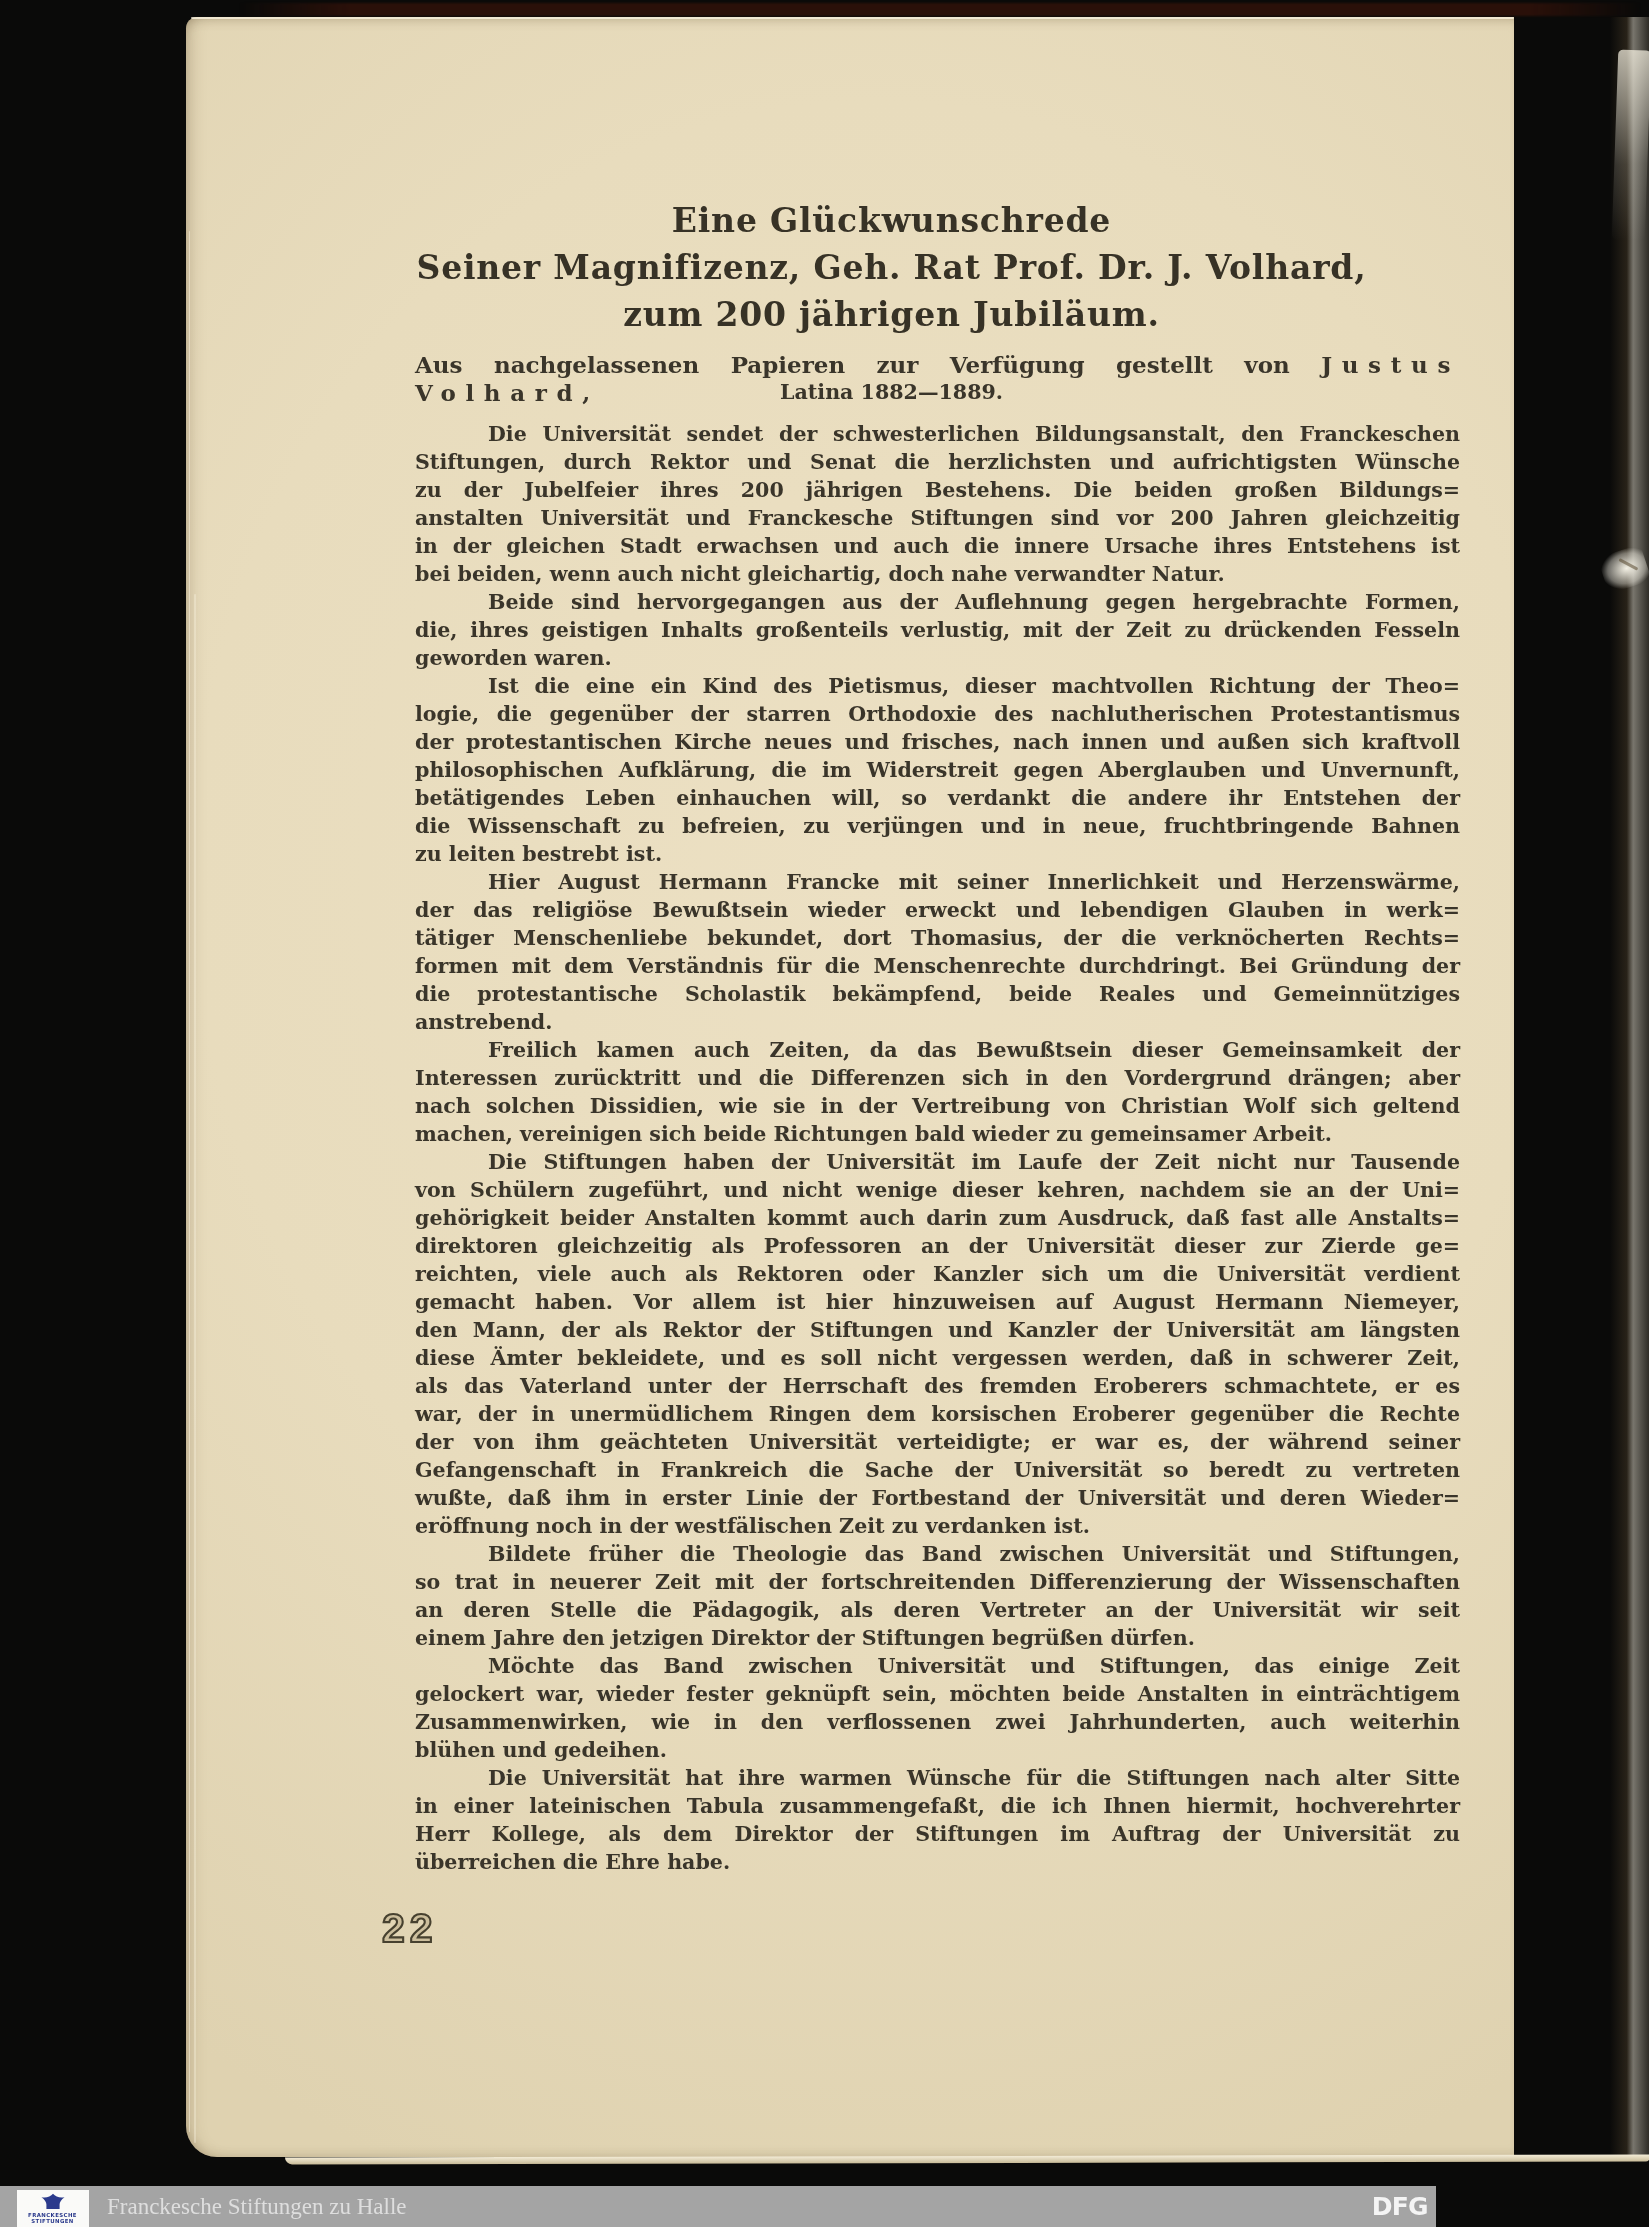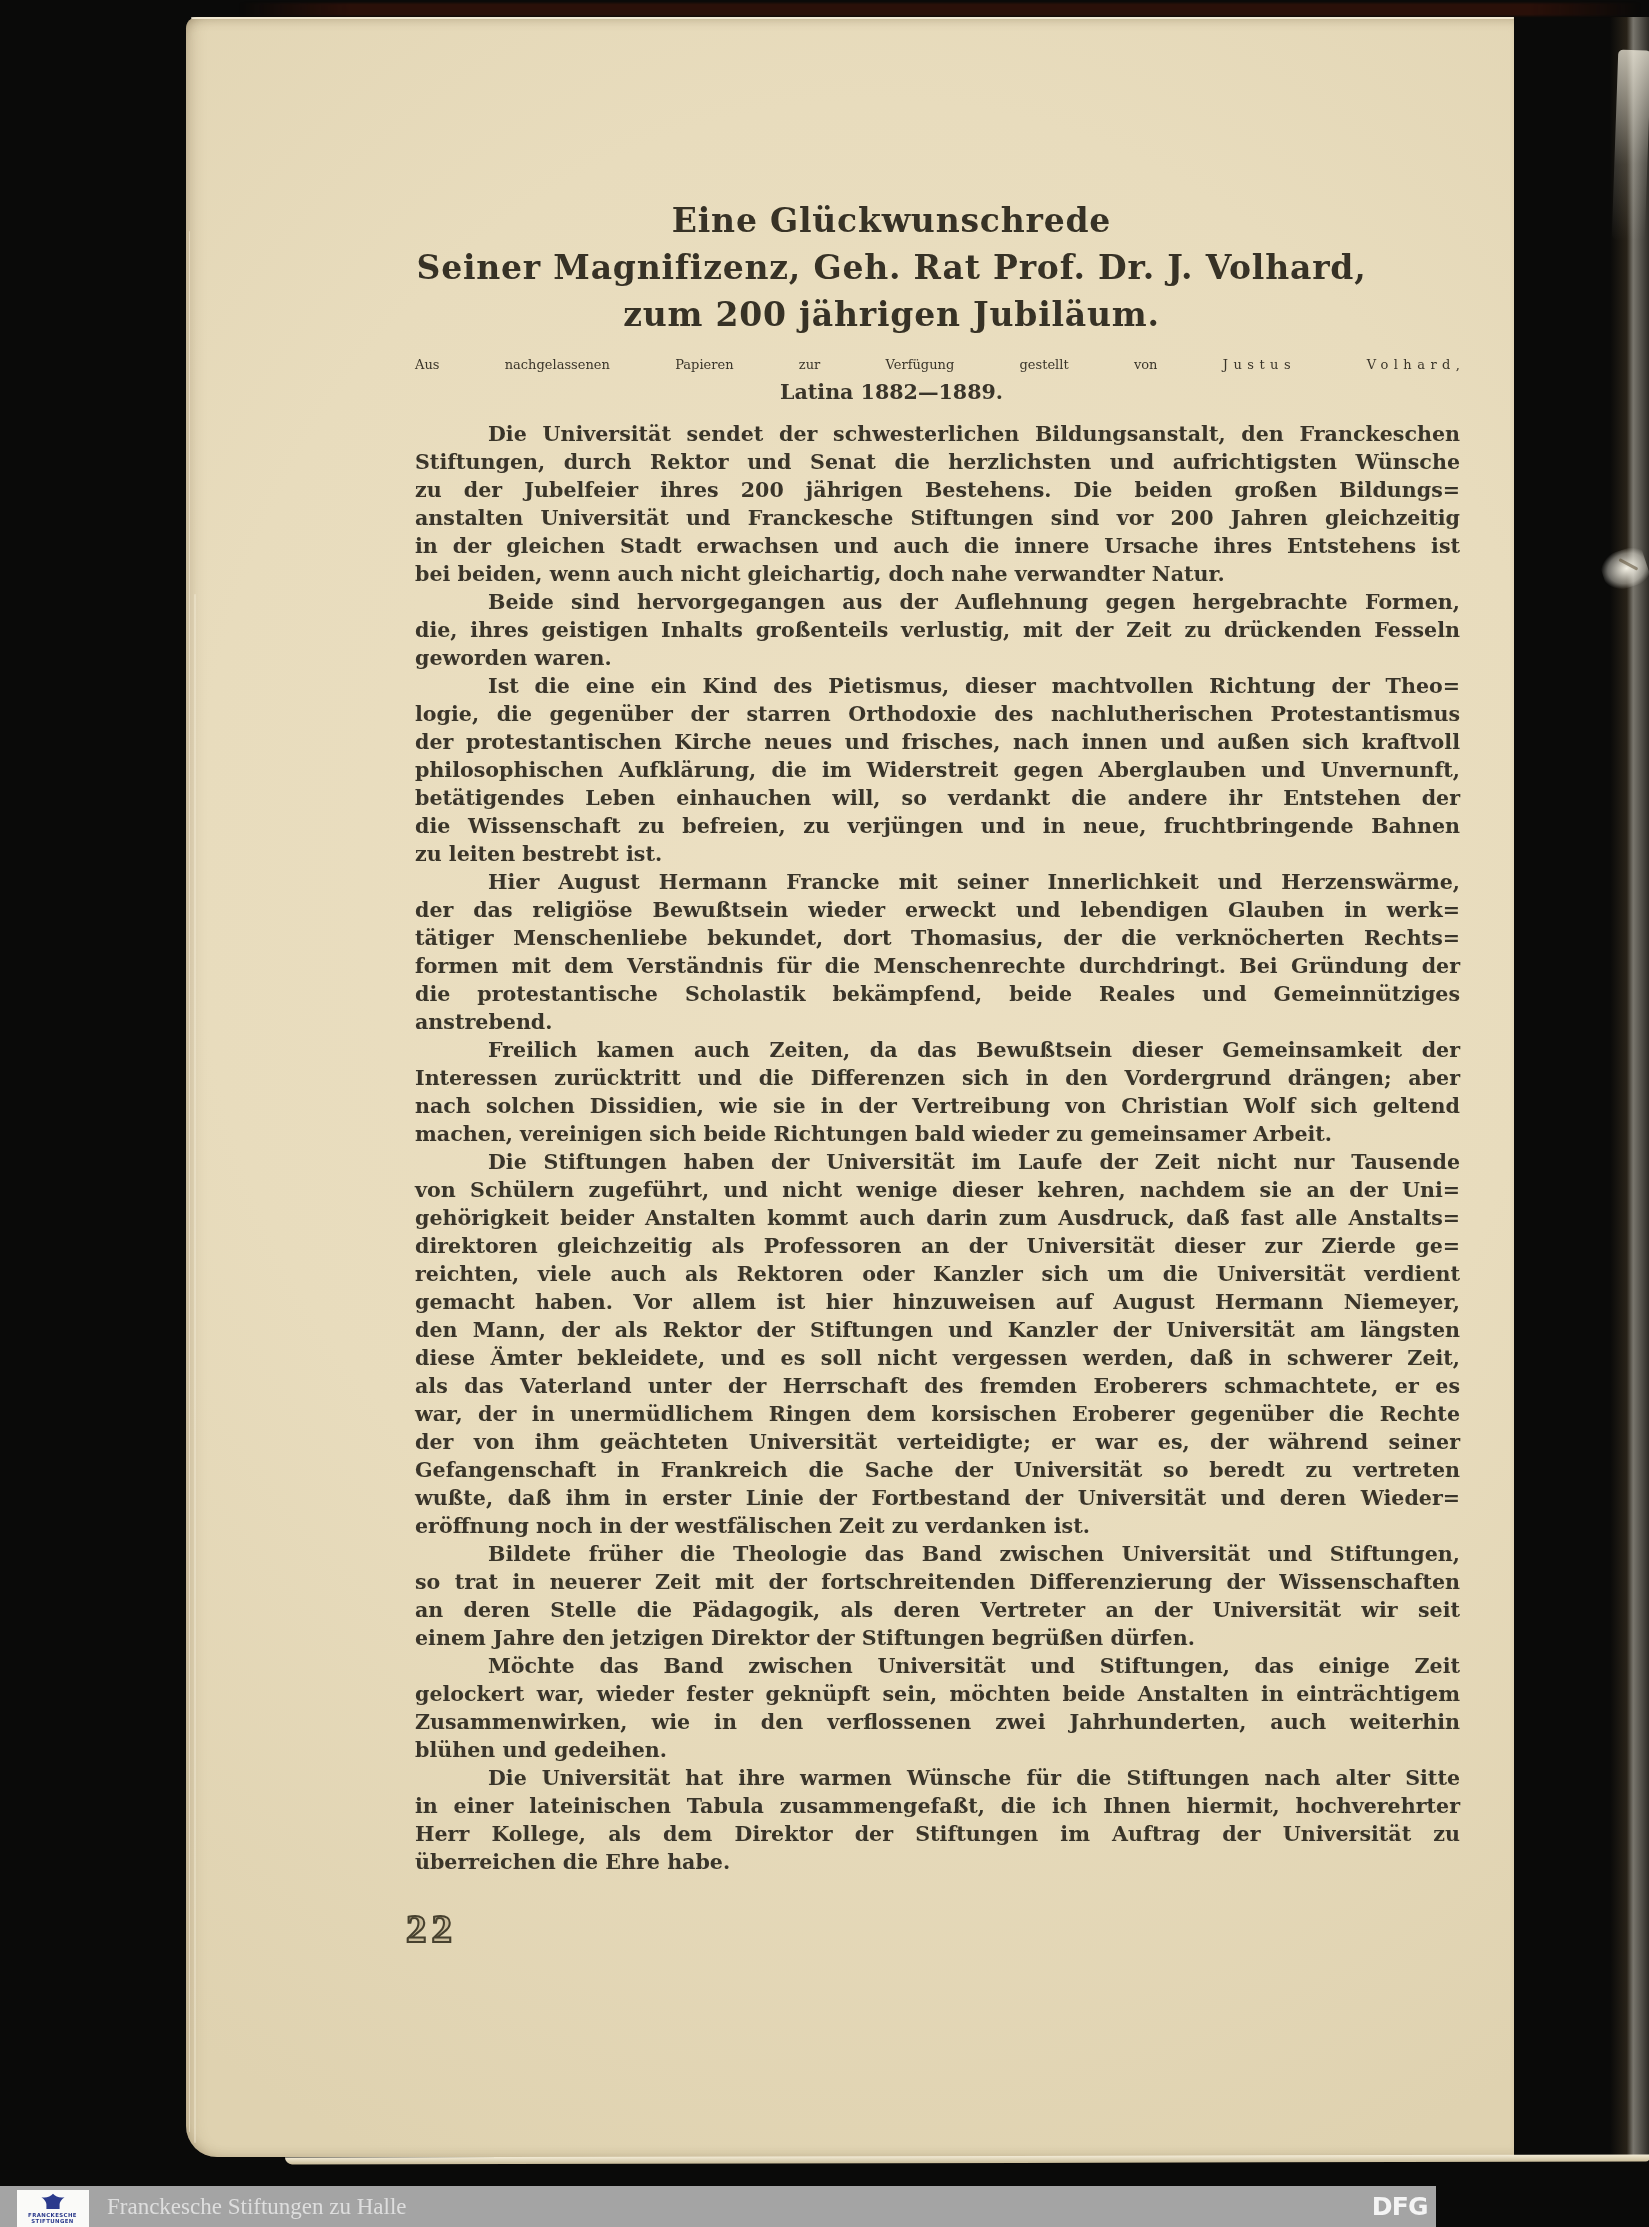--- a/index.html
+++ b/index.html
@@ -51,41 +51,41 @@
     transform:rotate(2deg);border-radius:5px;
   }
   .title-block{
     position:absolute;left:229px;top:180px;width:1045px;
     transform:translateX(-46px);
     text-align:center;font-weight:bold;font-size:33px;line-height:47px;
     letter-spacing:0.8px;color:#373226;
   }
   .byline{
     position:absolute;left:229px;top:334px;width:1045px;
-    font-weight:normal;font-size:13px;line-height:28px;color:#3a352a;
+    font-weight:bold;font-size:23px;line-height:28px;color:#3a352a;
     text-align:justify;text-align-last:justify;
   }
   .byline .sperr{letter-spacing:.42em;}
   .latina-line{
     position:absolute;left:229px;top:363px;width:1045px;
     transform:translateX(-46px);
     text-align:center;font-weight:bold;font-size:20.6px;color:#3a352a;
   }
   .body-text{
     position:absolute;left:229px;top:403px;width:1045px;
     font-weight:bold;font-size:20.6px;line-height:28px;color:#3a352a;
   }
   .body-text .line{text-align:justify;text-align-last:justify;}
   .body-text .line.last{text-align-last:left;}
   .body-text .line.indent{text-indent:73px;}
   .page-number{
     position:absolute;left:196px;top:1888px;
-    font-family:Liberation Serif, serif;font-weight:bold;
+    font-family:Liberation Sans, sans-serif;font-weight:bold;
     font-size:41px;line-height:46px;letter-spacing:5px;
-    color:#cdbf9d;margin-left:24px;-webkit-text-stroke:2.1px #47412f;
+    color:#cdbf9d;-webkit-text-stroke:2.1px #47412f;
   }
   
   .footer-bar{
     position:absolute;left:0;top:2186px;width:1436px;height:41px;
     background:#a4a4a4;
   }
   .logo-box{
     position:absolute;left:16.5px;top:4.1px;width:72px;height:37px;
     background:#fafaf8;display:flex;flex-direction:column;align-items:center;justify-content:flex-start;
     padding-top:2.5px;box-sizing:border-box;

